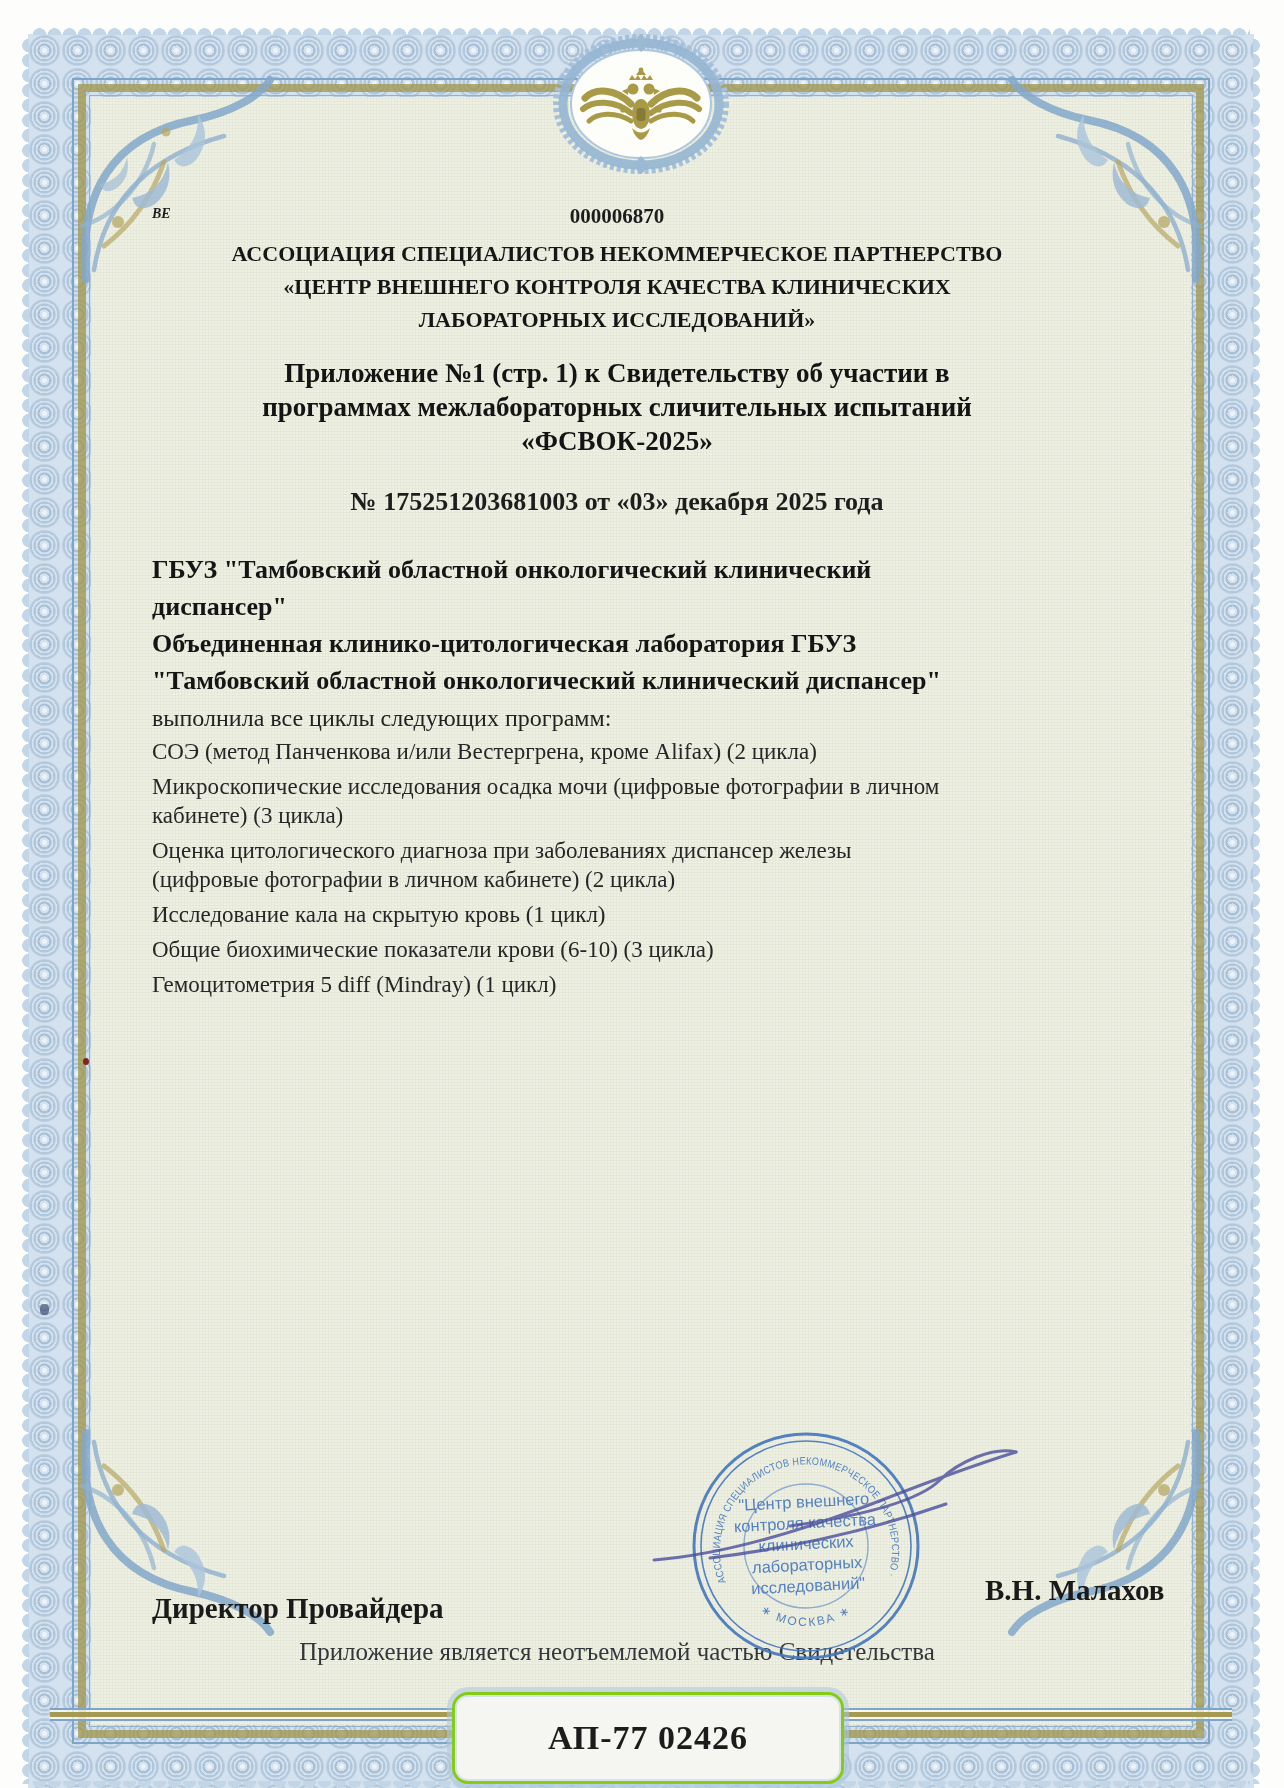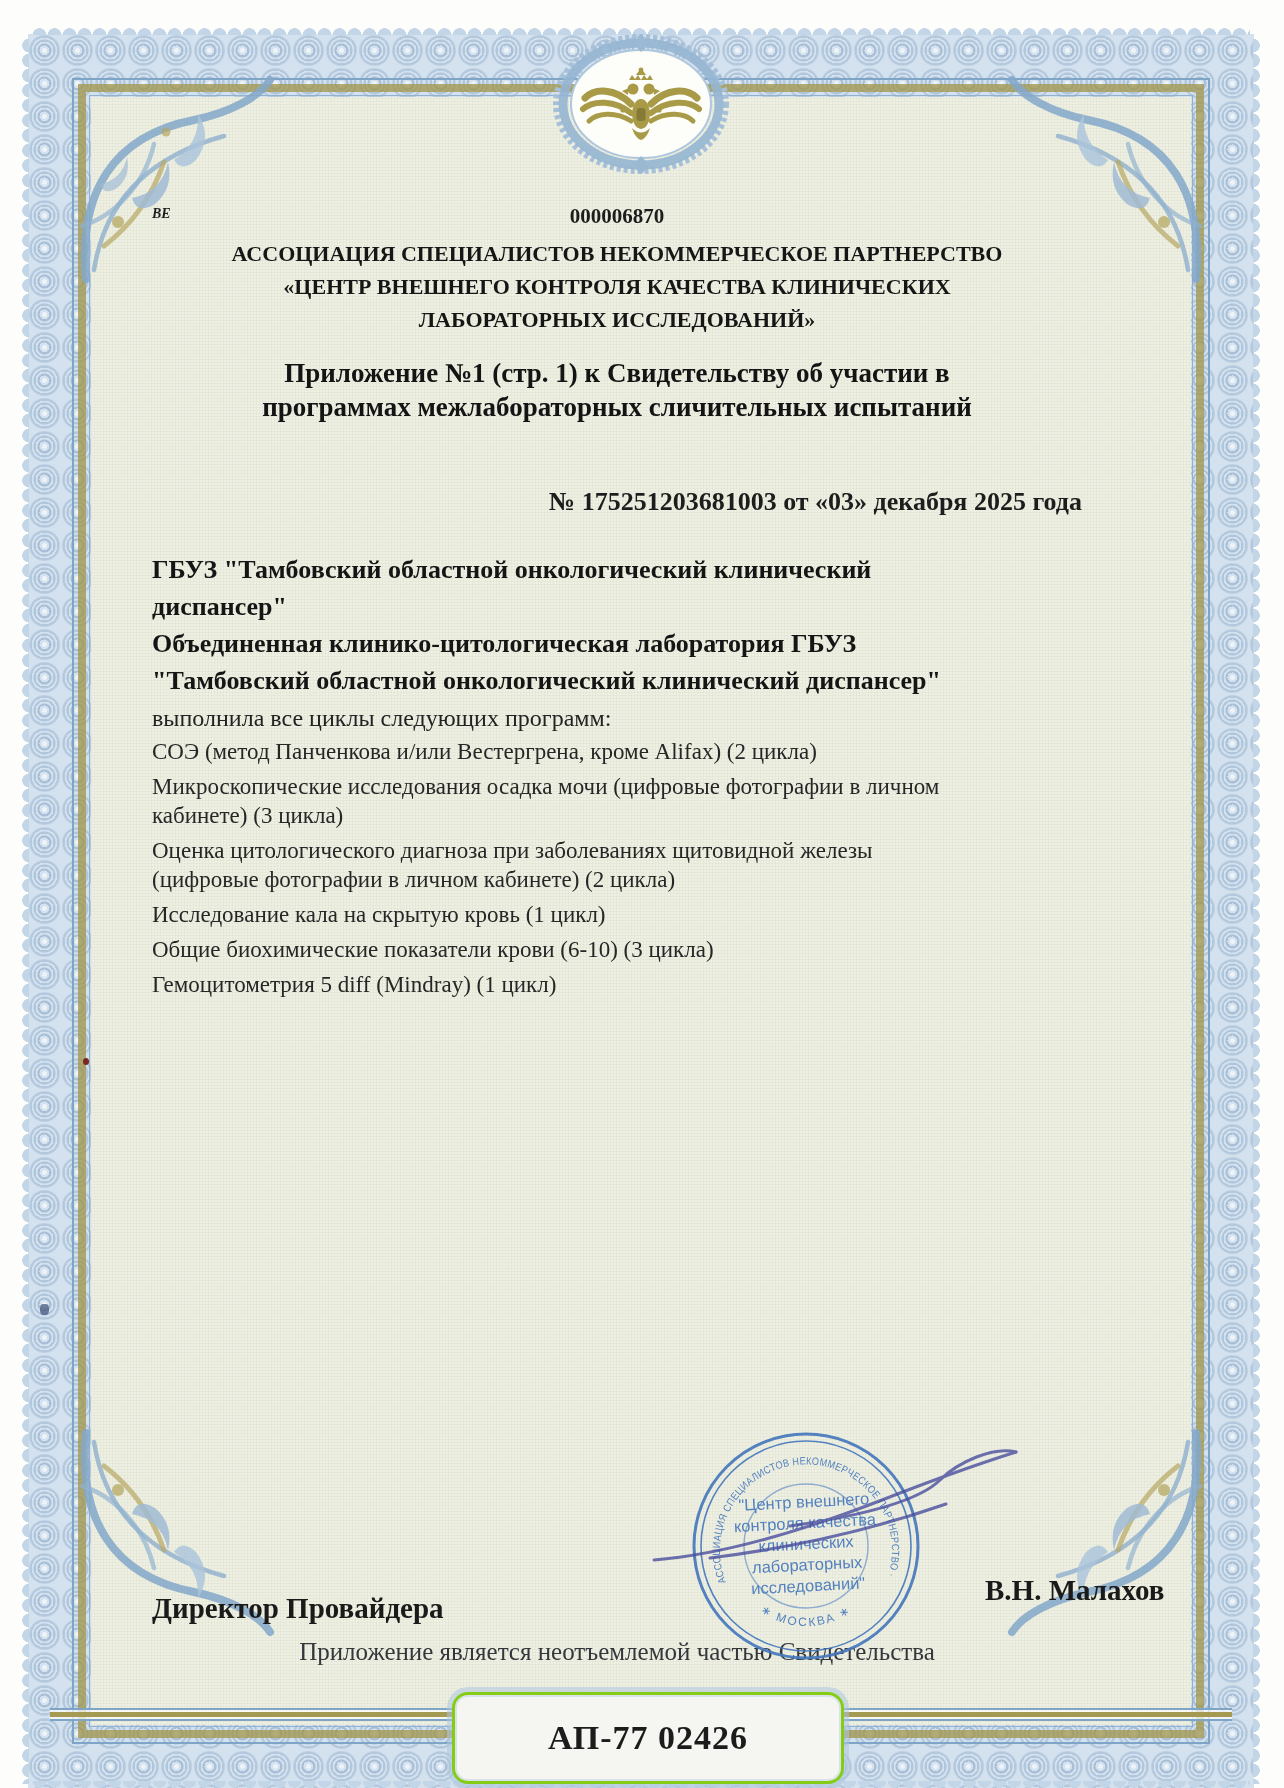--- a/index.html
+++ b/index.html
@@ -49,21 +49,21 @@
                rgba(255,255,255,.7) 9px 11px, #7fa5c6 11px 13px, transparent 13px);}
 
   
   .txt{position:absolute;color:#1d1d1d;}
   .serial-left{left:152px;top:206px;width:200px;font-weight:bold;font-size:14px;font-style:italic;}
   .serial-right{left:152px;top:204px;width:930px;text-align:center;font-weight:bold;font-size:21px;}
   .org-header{left:152px;top:237px;width:930px;text-align:center;font-weight:bold;
     font-size:22px;line-height:33px;color:#161616;}
   .title{left:152px;top:356px;width:930px;text-align:center;font-weight:bold;
     font-size:27px;line-height:34px;color:#141414;}
-  .number{left:152px;top:487px;width:930px;text-align:right;font-weight:bold;font-size:26px;}
+  .number{left:152px;top:487px;width:930px;text-align:center;font-weight:bold;font-size:26px;}
   .mid{left:152px;top:551px;width:935px;}
   .lab-line{font-weight:bold;font-size:26px;line-height:37px;color:#151515;}
   .intro{font-size:24px;line-height:38px;color:#222;}
   .program{margin-bottom:6px;}
   .pline{font-size:23px;line-height:29px;color:#262626;}
   .director{left:152px;top:1576px;font-weight:bold;font-size:29px;color:#1a1a1a;margin-top:16px;}
   .director-name{left:985px;top:1574px;font-weight:bold;font-size:29px;color:#1a1a1a;}
   .note{left:152px;top:1638px;width:930px;text-align:center;font-size:25px;color:#33373c;}
 
   .plaque{position:absolute;left:452px;top:1692px;width:386px;height:86px;
@@ -187,39 +187,40 @@
 
   <div class="txt org-header">
     <div>АССОЦИАЦИЯ СПЕЦИАЛИСТОВ НЕКОММЕРЧЕСКОЕ ПАРТНЕРСТВО</div>
     <div>«ЦЕНТР ВНЕШНЕГО КОНТРОЛЯ КАЧЕСТВА КЛИНИЧЕСКИХ</div>
     <div>ЛАБОРАТОРНЫХ ИССЛЕДОВАНИЙ»</div>
   </div>
 
   <div class="txt title">
     <div>Приложение №1 (стр. 1) к Свидетельству об участии в</div>
     <div>программах межлабораторных сличительных испытаний</div>
+    <div>«ФСВОК-2025»</div>
   </div>
 
   <div class="txt number">№ 175251203681003 от «03» декабря 2025 года</div>
 
   <div class="txt mid">
     <div class="lab-line">ГБУЗ "Тамбовский областной онкологический клинический</div>
     <div class="lab-line">диспансер"</div>
     <div class="lab-line">Объединенная клинико-цитологическая лаборатория ГБУЗ</div>
     <div class="lab-line">"Тамбовский областной онкологический клинический диспансер"</div>
     <div class="intro">выполнила все циклы следующих программ:</div>
     <div class="program">
       <div class="pline">СОЭ (метод Панченкова и/или Вестергрена, кроме Alifax) (2 цикла)</div>
     </div>
     <div class="program">
       <div class="pline">Микроскопические исследования осадка мочи (цифровые фотографии в личном</div>
       <div class="pline">кабинете) (3 цикла)</div>
     </div>
     <div class="program">
-      <div class="pline">Оценка цитологического диагноза при заболеваниях щитовидной железы</div>
+      <div class="pline">Оценка цитологического диагноза при заболеваниях диспансер железы</div>
       <div class="pline">(цифровые фотографии в личном кабинете) (2 цикла)</div>
     </div>
     <div class="program">
       <div class="pline">Исследование кала на скрытую кровь (1 цикл)</div>
     </div>
     <div class="program">
       <div class="pline">Общие биохимические показатели крови (6-10) (3 цикла)</div>
     </div>
     <div class="program">
       <div class="pline">Гемоцитометрия 5 diff (Mindray) (1 цикл)</div>

